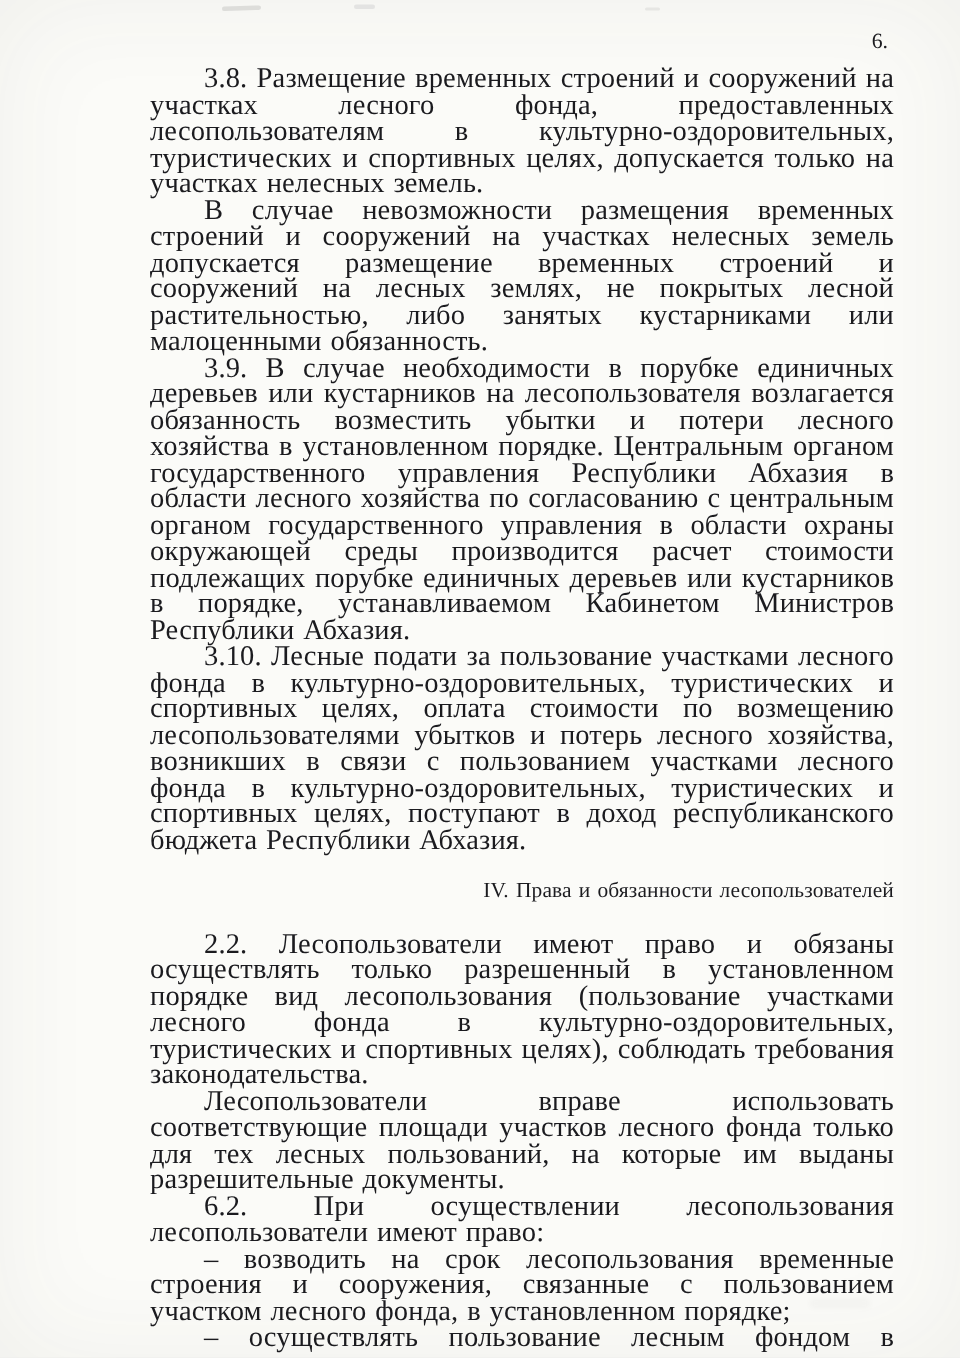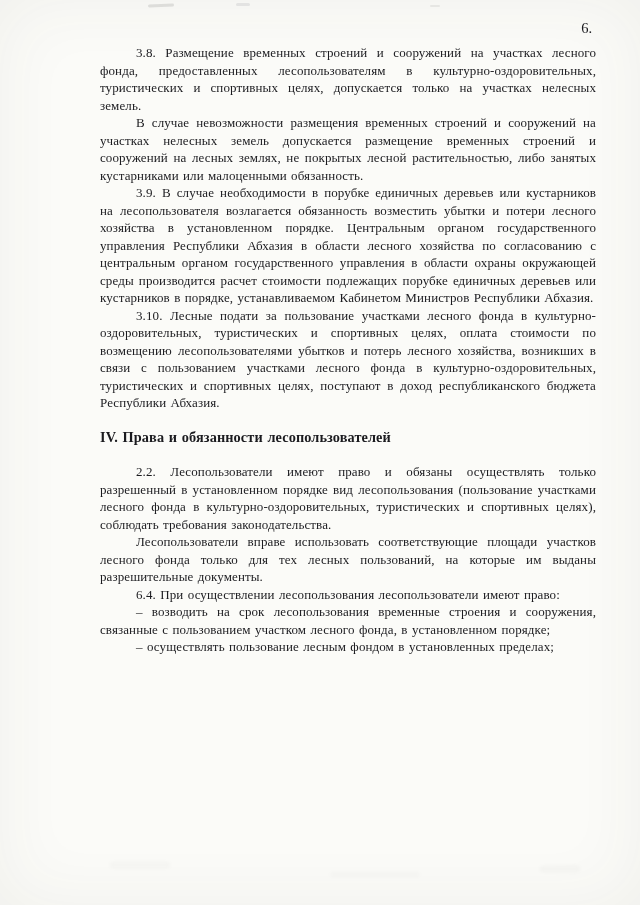--- a/index.html
+++ b/index.html
@@ -28,32 +28,32 @@
     top: 20px;
     right: 48px;
     font-size: 14.5px;
     color: #1b1b1f;
   }
   .content {
     padding-top: 24px;
   }
   .block {
     margin: 0;
-    font-size: 13px;
+    font-size: 19px;
     line-height: 17.5px;
     text-align: justify;
     text-indent: 36px;
     letter-spacing: 0.1px;
     word-spacing: 1px;
   }
   h2.block {
     font-size: 14.3px;
-    font-weight: bold;
+    font-weight: normal;
     text-indent: 0;
-    text-align: left;
+    text-align: right;
     margin: 17px 0 17px 0;
   }
   
   .artifact {
     position: absolute;
     background: rgba(40,40,45,0.12);
     border-radius: 2px;
   }
   .artifact.a1 { left: 148px; top: 4px;  width: 26px; height: 3px; transform: rotate(-2deg); }
   .artifact.a2 { left: 236px; top: 3px;  width: 14px; height: 3px; opacity: .7; }
@@ -76,17 +76,17 @@
   <div class="page-number">6.</div>
 
   <main class="content" id="content">
       <p class="block paragraph">3.8. Размещение временных строений и сооружений на участках лесного фонда, предоставленных лесопользователям в культурно-оздоровительных, туристических и спортивных целях, допускается только на участках нелесных земель.</p>
       <p class="block paragraph">В случае невозможности размещения временных строений и сооружений на участках нелесных земель допускается размещение временных строений и сооружений на лесных землях, не покрытых лесной растительностью, либо занятых кустарниками или малоценными обязанность.</p>
       <p class="block paragraph">3.9. В случае необходимости в порубке единичных деревьев или кустарников на лесопользователя возлагается обязанность возместить убытки и потери лесного хозяйства в установленном порядке. Центральным органом государственного управления Республики Абхазия в области лесного хозяйства по согласованию с центральным органом государственного управления в области охраны окружающей среды производится расчет стоимости подлежащих порубке единичных деревьев или кустарников в порядке, устанавливаемом Кабинетом Министров Республики Абхазия.</p>
       <p class="block paragraph">3.10. Лесные подати за пользование участками лесного фонда в культурно-оздоровительных, туристических и спортивных целях, оплата стоимости по возмещению лесопользователями убытков и потерь лесного хозяйства, возникших в связи с пользованием участками лесного фонда в культурно-оздоровительных, туристических и спортивных целях, поступают в доход республиканского бюджета Республики Абхазия.</p>
       <h2 class="block heading">IV. Права и обязанности лесопользователей</h2>
       <p class="block paragraph">2.2. Лесопользователи имеют право и обязаны осуществлять только разрешенный в установленном порядке вид лесопользования (пользование участками лесного фонда в культурно-оздоровительных, туристических и спортивных целях), соблюдать требования законодательства.</p>
       <p class="block paragraph">Лесопользователи вправе использовать соответствующие площади участков лесного фонда только для тех лесных пользований, на которые им выданы разрешительные документы.</p>
-      <p class="block paragraph">6.4. При осуществлении лесопользования лесопользователи имеют право:</p>
+      <p class="block paragraph">6.2. При осуществлении лесопользования лесопользователи имеют право:</p>
       <p class="block list-item">– возводить на срок лесопользования временные строения и сооружения, связанные с пользованием участком лесного фонда, в установленном порядке;</p>
       <p class="block list-item">– осуществлять пользование лесным фондом в установленных пределах;</p>
     </main>
 </div>
 
 </body></html>

